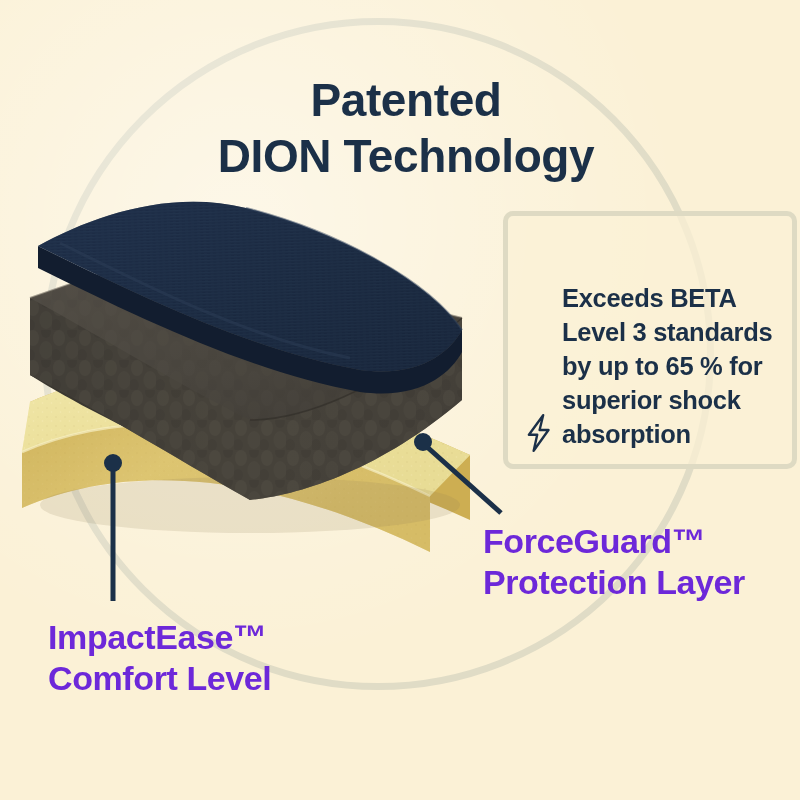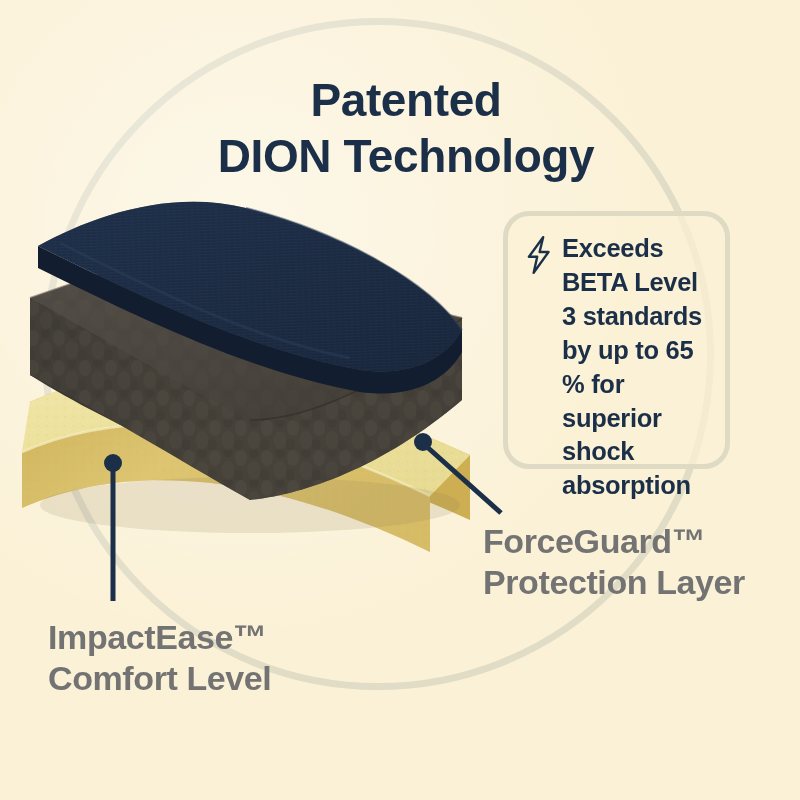--- a/index.html
+++ b/index.html
@@ -60,29 +60,29 @@
     width: 800px;
     height: 800px;
     pointer-events: none;
   }
 
   
   .callout {
     position: absolute;
     left: 503px;
     top: 211px;
-    width: 227px;
+    width: 294px;
     height: 258px;
     box-sizing: border-box;
     border: 5px solid #dedac3;
-    border-radius: 26px;
+    border-radius: 10px;
     background: rgba(251,241,214,0.72);
     padding: 16px 14px 12px 16px;
     display: flex;
-    align-items: flex-start;
+    align-items: flex-end;
     gap: 8px;
   }
   .callout-icon {
     flex: 0 0 auto;
     width: 30px;
     height: 38px;
     margin-top: 4px;
   }
   .callout-text {
     color: #1b3048;
@@ -94,21 +94,21 @@
 
   
   .leaders {
     position: absolute;
     left: 0; top: 0;
     width: 800px; height: 800px;
     pointer-events: none;
   }
   .label {
     position: absolute;
-    color: #737373;
+    color: #6d28d9;
     font-size: 34px;
     font-weight: 600;
     line-height: 1.22;
     letter-spacing: -0.4px;
     white-space: pre-line;
   }
   .label-left  { left: 48px;  top: 617px; }
   .label-right { left: 483px; top: 521px; }
 </style>
 </head>

